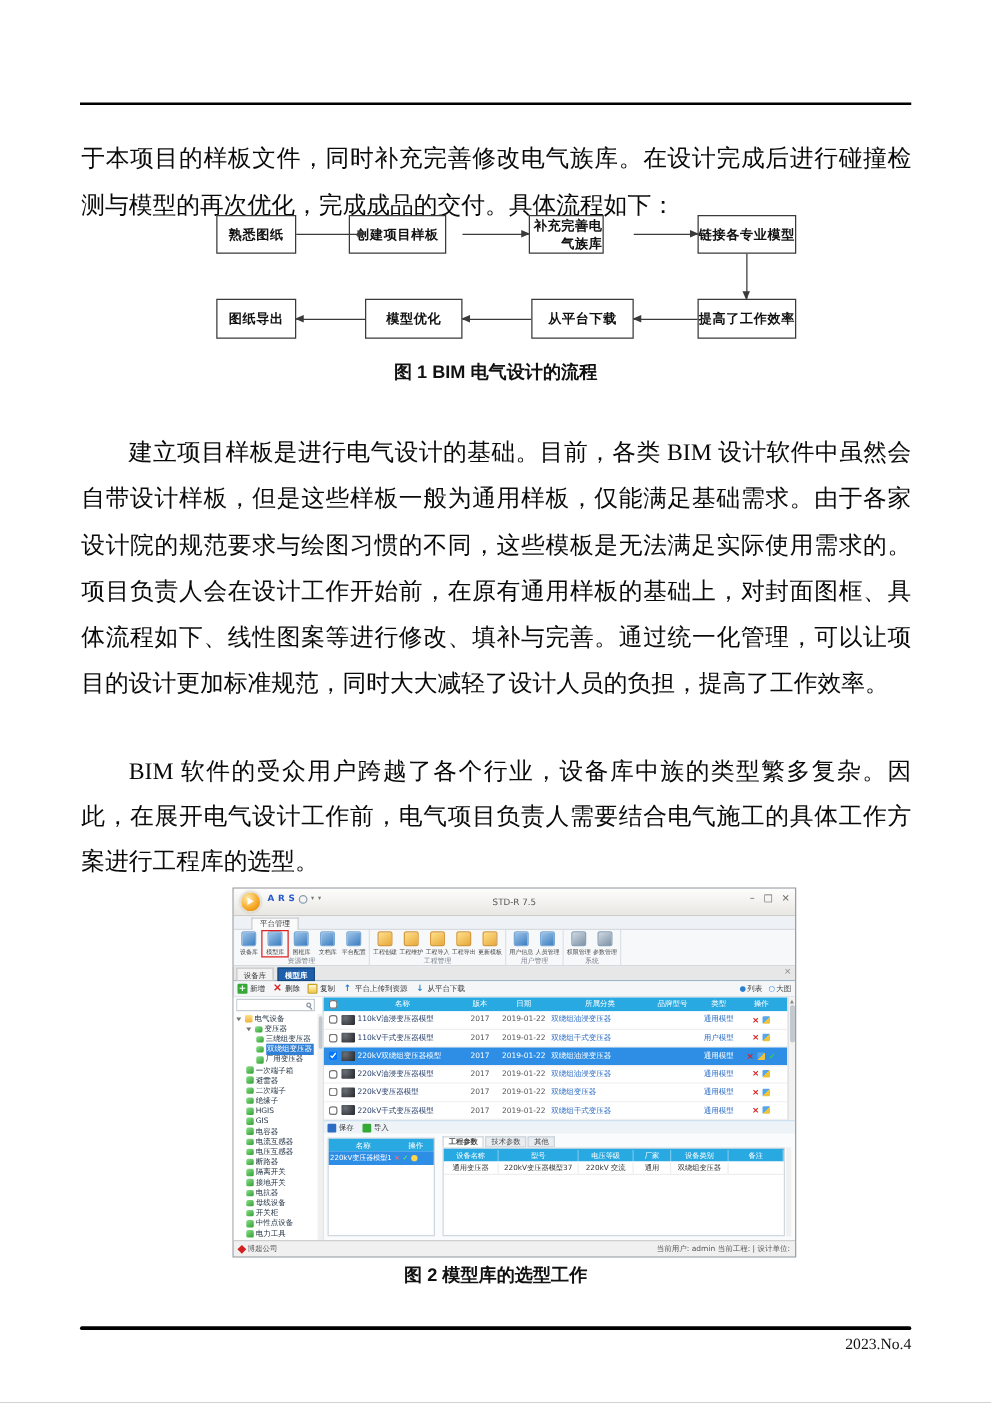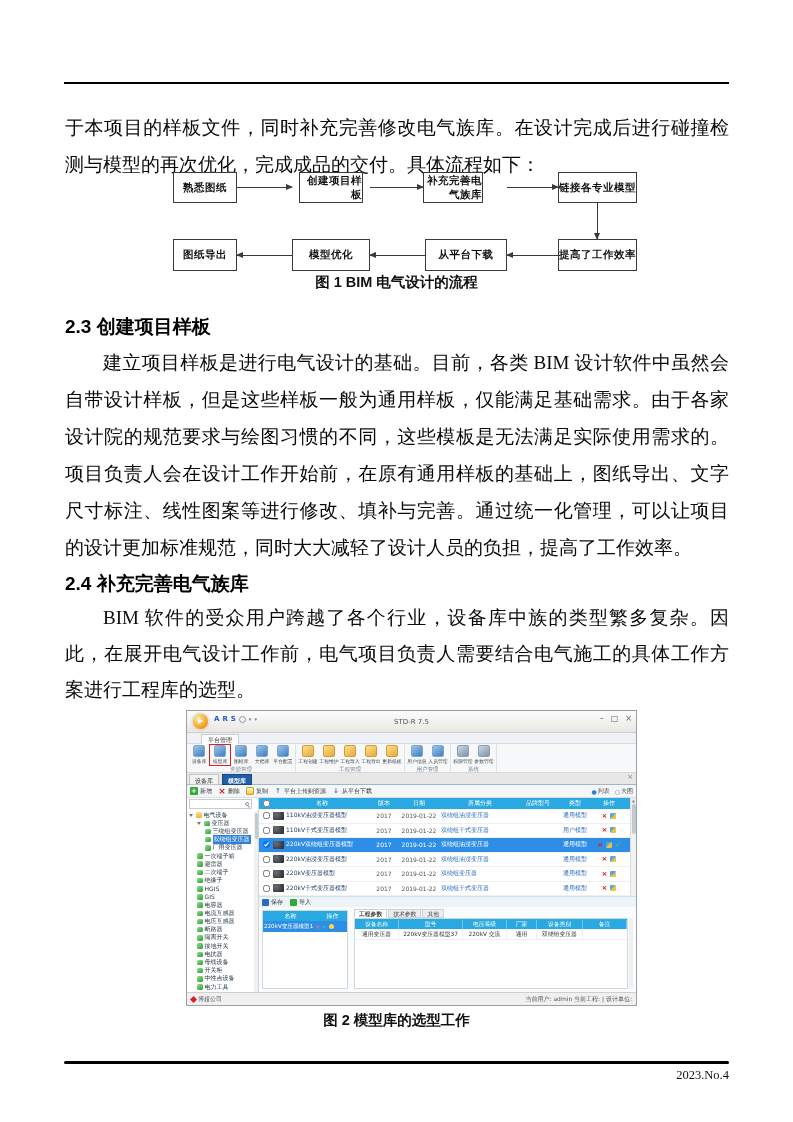--- a/index.html
+++ b/index.html
@@ -16,21 +16,21 @@
           text-align: justify; color: #0a0a0a; }
   .p-intro { top: 90px; margin-top: 19px; }
   .p-23 { top: 344px; text-indent: 2em; }
   .p-24 { top: 600px; line-height: 36px; text-indent: 2em; }
 
   .h-sec { position: absolute; left: 65px; font: bold 19px "Liberation Sans","DejaVu Sans",sans-serif; color: #000; }
   .h-23 { top: 314px; } .h-24 { top: 571px; }
 
   .figcap { position: absolute; left: 0; right: 0; text-align: center;
             font: bold 14.5px "Liberation Sans","DejaVu Sans",sans-serif; }
-  .cap1 { top: 273px; } .cap2 { top: 1011px; }
+  .cap1 { top: 288px; } .cap2 { top: 1011px; }
 
   
   .flow { position: absolute; left: 65px; top: 166px; width: 664px; height: 120px; text-align: right; }
   .fbox { position: absolute; border: 1.4px solid #3a3a3a; background: #fff; display: flex;
           align-items: center; justify-content: center;
           font: bold 10.5px "Liberation Sans","DejaVu Sans",sans-serif; letter-spacing: .5px; color: #111; }
   .harrow { position: absolute; height: 0; border-top: 1.6px solid #3a3a3a; }
   .harrow::after { content: ''; position: absolute; right: -1px; top: -4.3px;
                    border-left: 7px solid #3a3a3a; border-top: 3.5px solid transparent; border-bottom: 3.5px solid transparent; }
   .harrow.left::after { left: -1px; right: auto; border-left: none; border-right: 7px solid #3a3a3a; }
@@ -176,41 +176,39 @@
 <body>
 
 <div class="page">
 
   <div class="header-rule"></div>
 
   <div class="para p-intro">于本项目的样板文件，同时补充完善修改电气族库。在设计完成后进行碰撞检测与模型的再次优化，完成成品的交付。具体流程如下：</div>
 
   <div class="flow">
     <div class="fbox" style="left:108px;top:6px;width:64px;height:31px">熟悉图纸</div>
-    <div class="fbox" style="left:234px;top:6px;width:64px;height:31px">创建项目样板</div>
+    <div class="fbox" style="left:214px;top:6px;width:78px;height:31px">创建项目样板</div>
     <div class="fbox" style="left:358px;top:6px;width:60px;height:31px">补充完善电气族库</div>
     <div class="fbox" style="left:493px;top:6px;width:79px;height:31px">链接各专业模型</div>
     <div class="fbox" style="left:108px;top:73px;width:64px;height:32px">图纸导出</div>
     <div class="fbox" style="left:227px;top:73px;width:78px;height:32px">模型优化</div>
     <div class="fbox" style="left:360px;top:73px;width:82px;height:32px">从平台下载</div>
     <div class="fbox" style="left:493px;top:73px;width:79px;height:32px">提高了工作效率</div>
     <div class="harrow" style="left:172px;top:21px;width:55px"></div>
     <div class="harrow" style="left:305px;top:21px;width:53px"></div>
     <div class="harrow" style="left:442px;top:21px;width:51px"></div>
     <div class="varrow" style="left:532px;top:37px;height:36px"></div>
     <div class="harrow left" style="left:172px;top:89px;width:55px"></div>
     <div class="harrow left" style="left:305px;top:89px;width:55px"></div>
     <div class="harrow left" style="left:442px;top:89px;width:51px"></div>
   </div>
   <div class="figcap cap1">图 1 BIM 电气设计的流程</div>
 
-  <div class="h-sec h-23">2.3 创建项目样板</div>
-  <div class="para p-23">建立项目样板是进行电气设计的基础。目前，各类 BIM 设计软件中虽然会自带设计样板，但是这些样板一般为通用样板，仅能满足基础需求。由于各家设计院的规范要求与绘图习惯的不同，这些模板是无法满足实际使用需求的。项目负责人会在设计工作开始前，在原有通用样板的基础上，图纸导出、文字尺寸标注、线性图案等进行修改、填补与完善。通过统一化管理，可以让项目的设计更加标准规范，同时大大减轻了设计人员的负担，提高了工作效率。</div>
-
-  <div class="h-sec h-24">2.4 补充完善电气族库</div>
+  <div class="para p-23">建立项目样板是进行电气设计的基础。目前，各类 BIM 设计软件中虽然会自带设计样板，但是这些样板一般为通用样板，仅能满足基础需求。由于各家设计院的规范要求与绘图习惯的不同，这些模板是无法满足实际使用需求的。项目负责人会在设计工作开始前，在原有通用样板的基础上，对封面图框、具体流程如下、线性图案等进行修改、填补与完善。通过统一化管理，可以让项目的设计更加标准规范，同时大大减轻了设计人员的负担，提高了工作效率。</div>
+
   <div class="para p-24">BIM 软件的受众用户跨越了各个行业，设备库中族的类型繁多复杂。因此，在展开电气设计工作前，电气项目负责人需要结合电气施工的具体工作方案进行工程库的选型。</div>
 
   <div class="win">
 
     <div class="titlebar">
       <div class="appbtn"></div>
       <div class="qat">
         <span class="ql">A</span>
         <span class="ql">R</span>
         <span class="ql">S</span>

